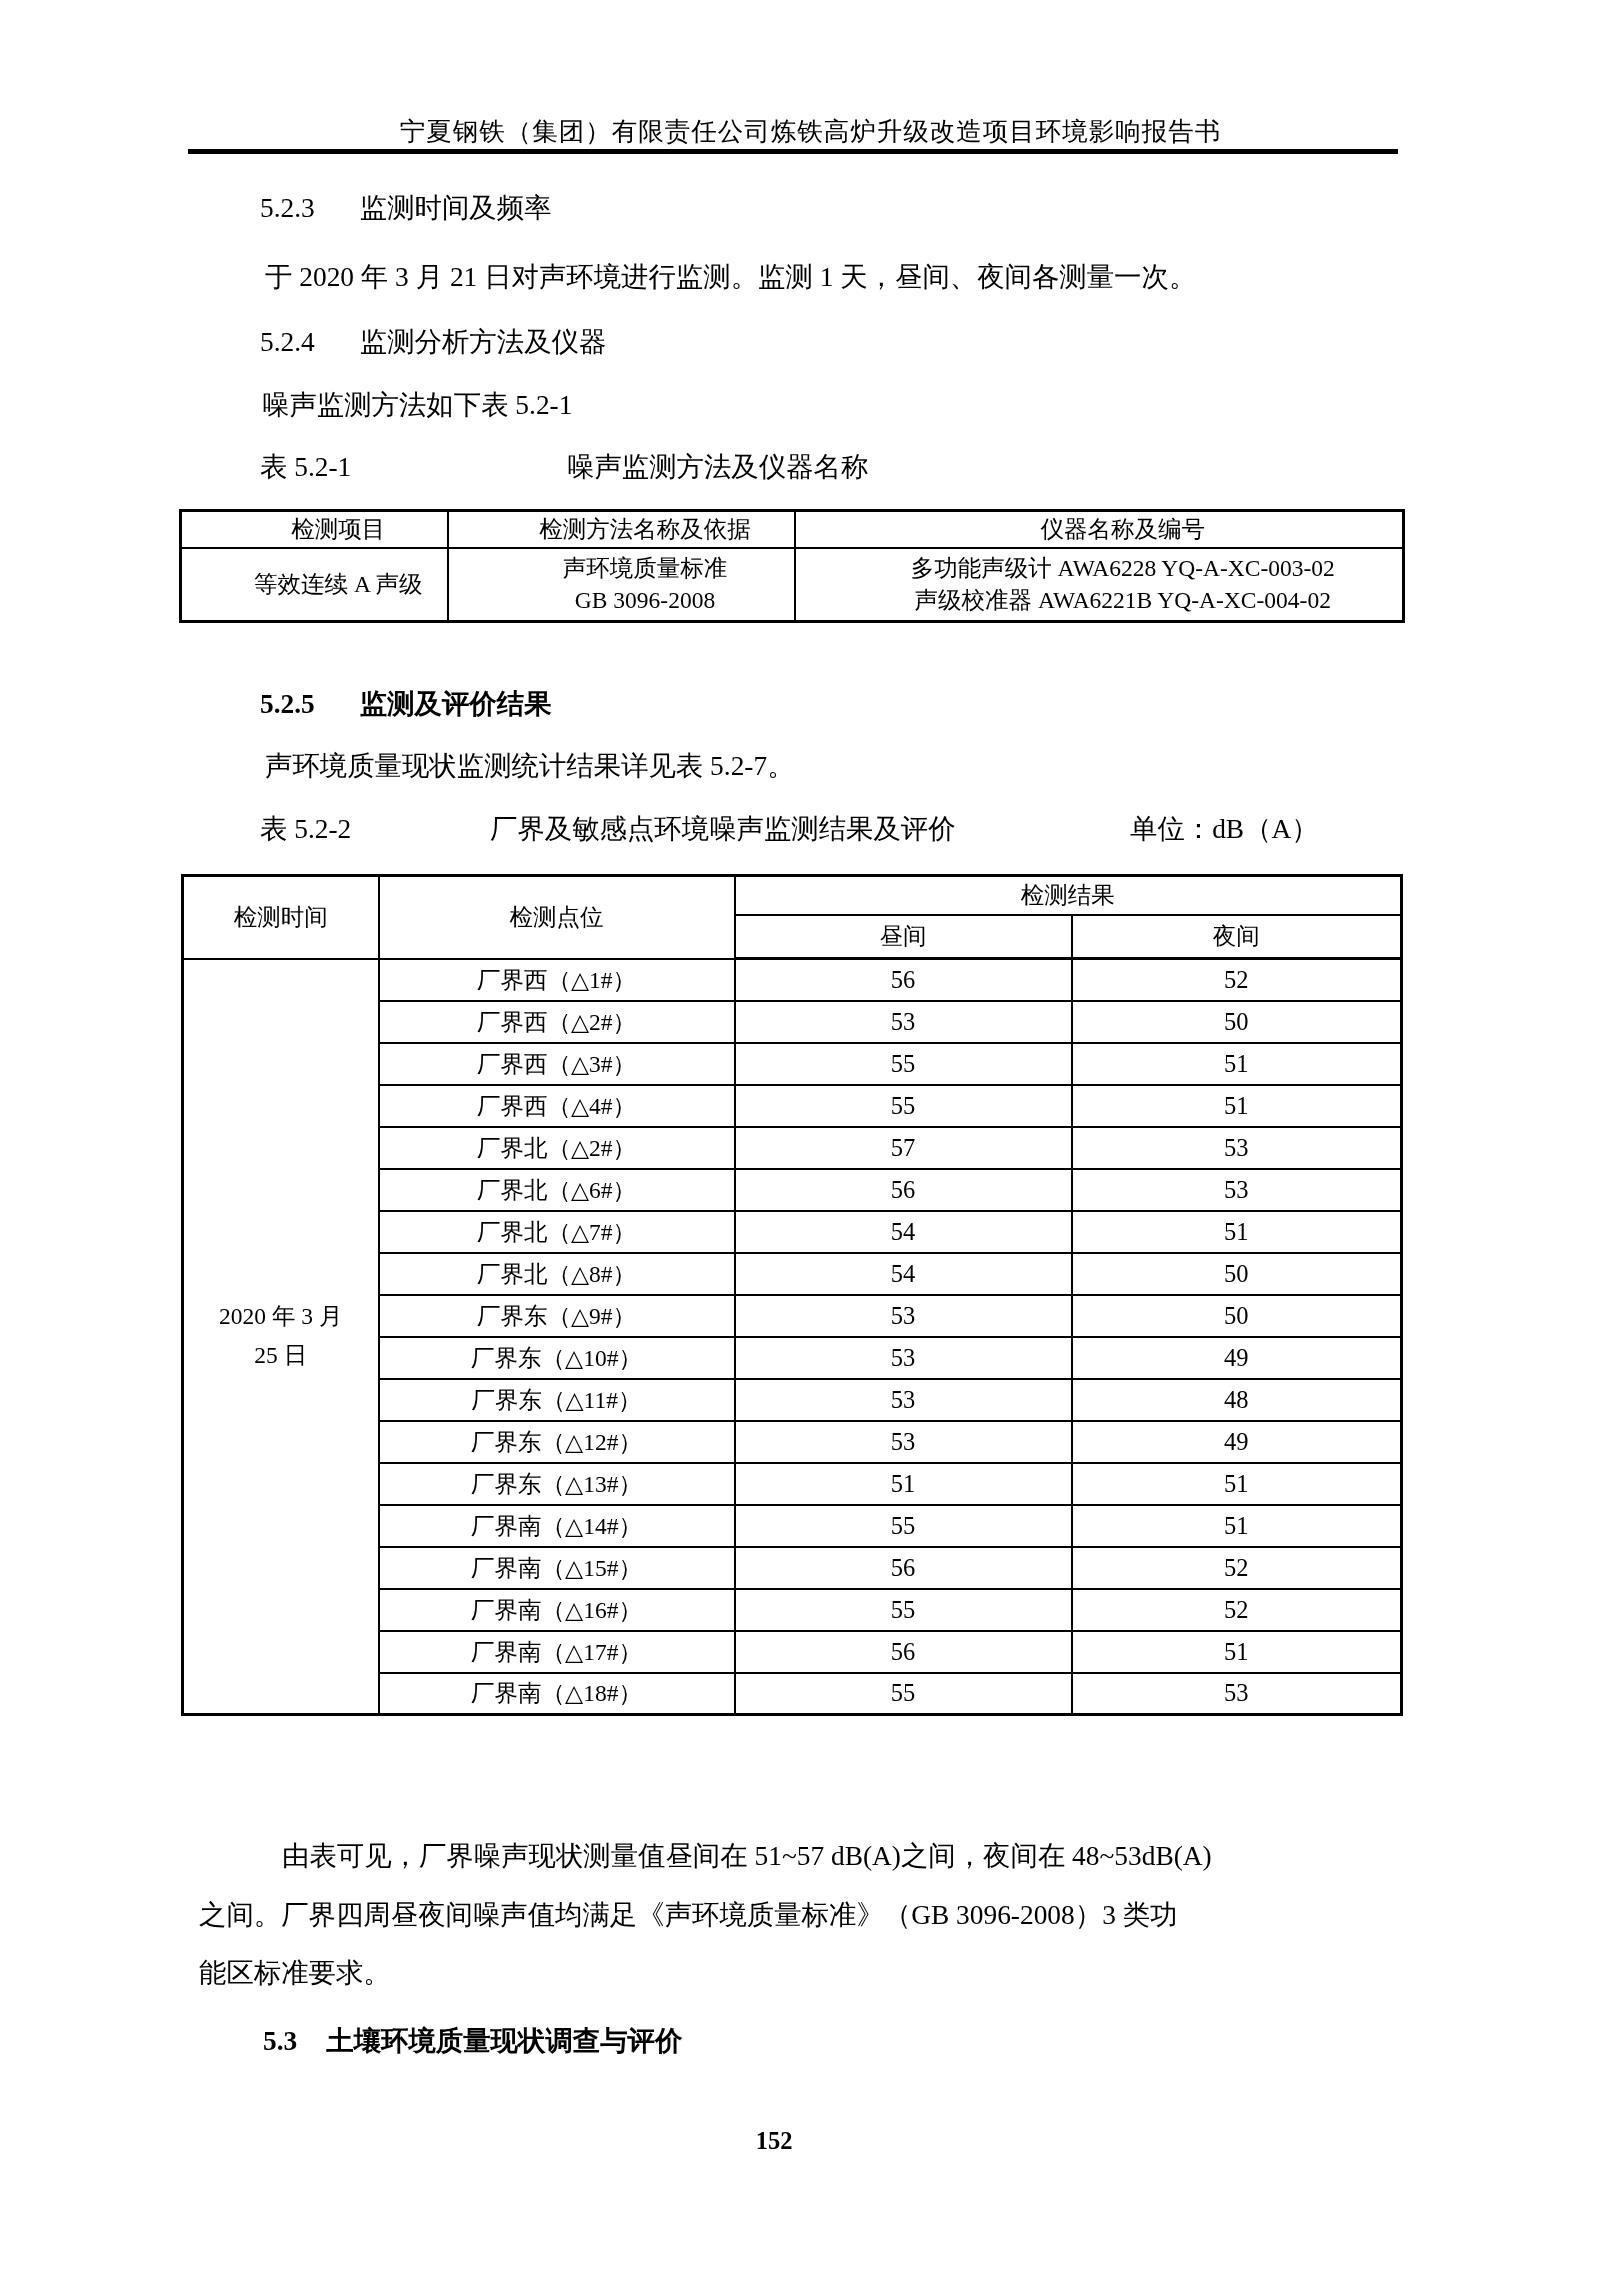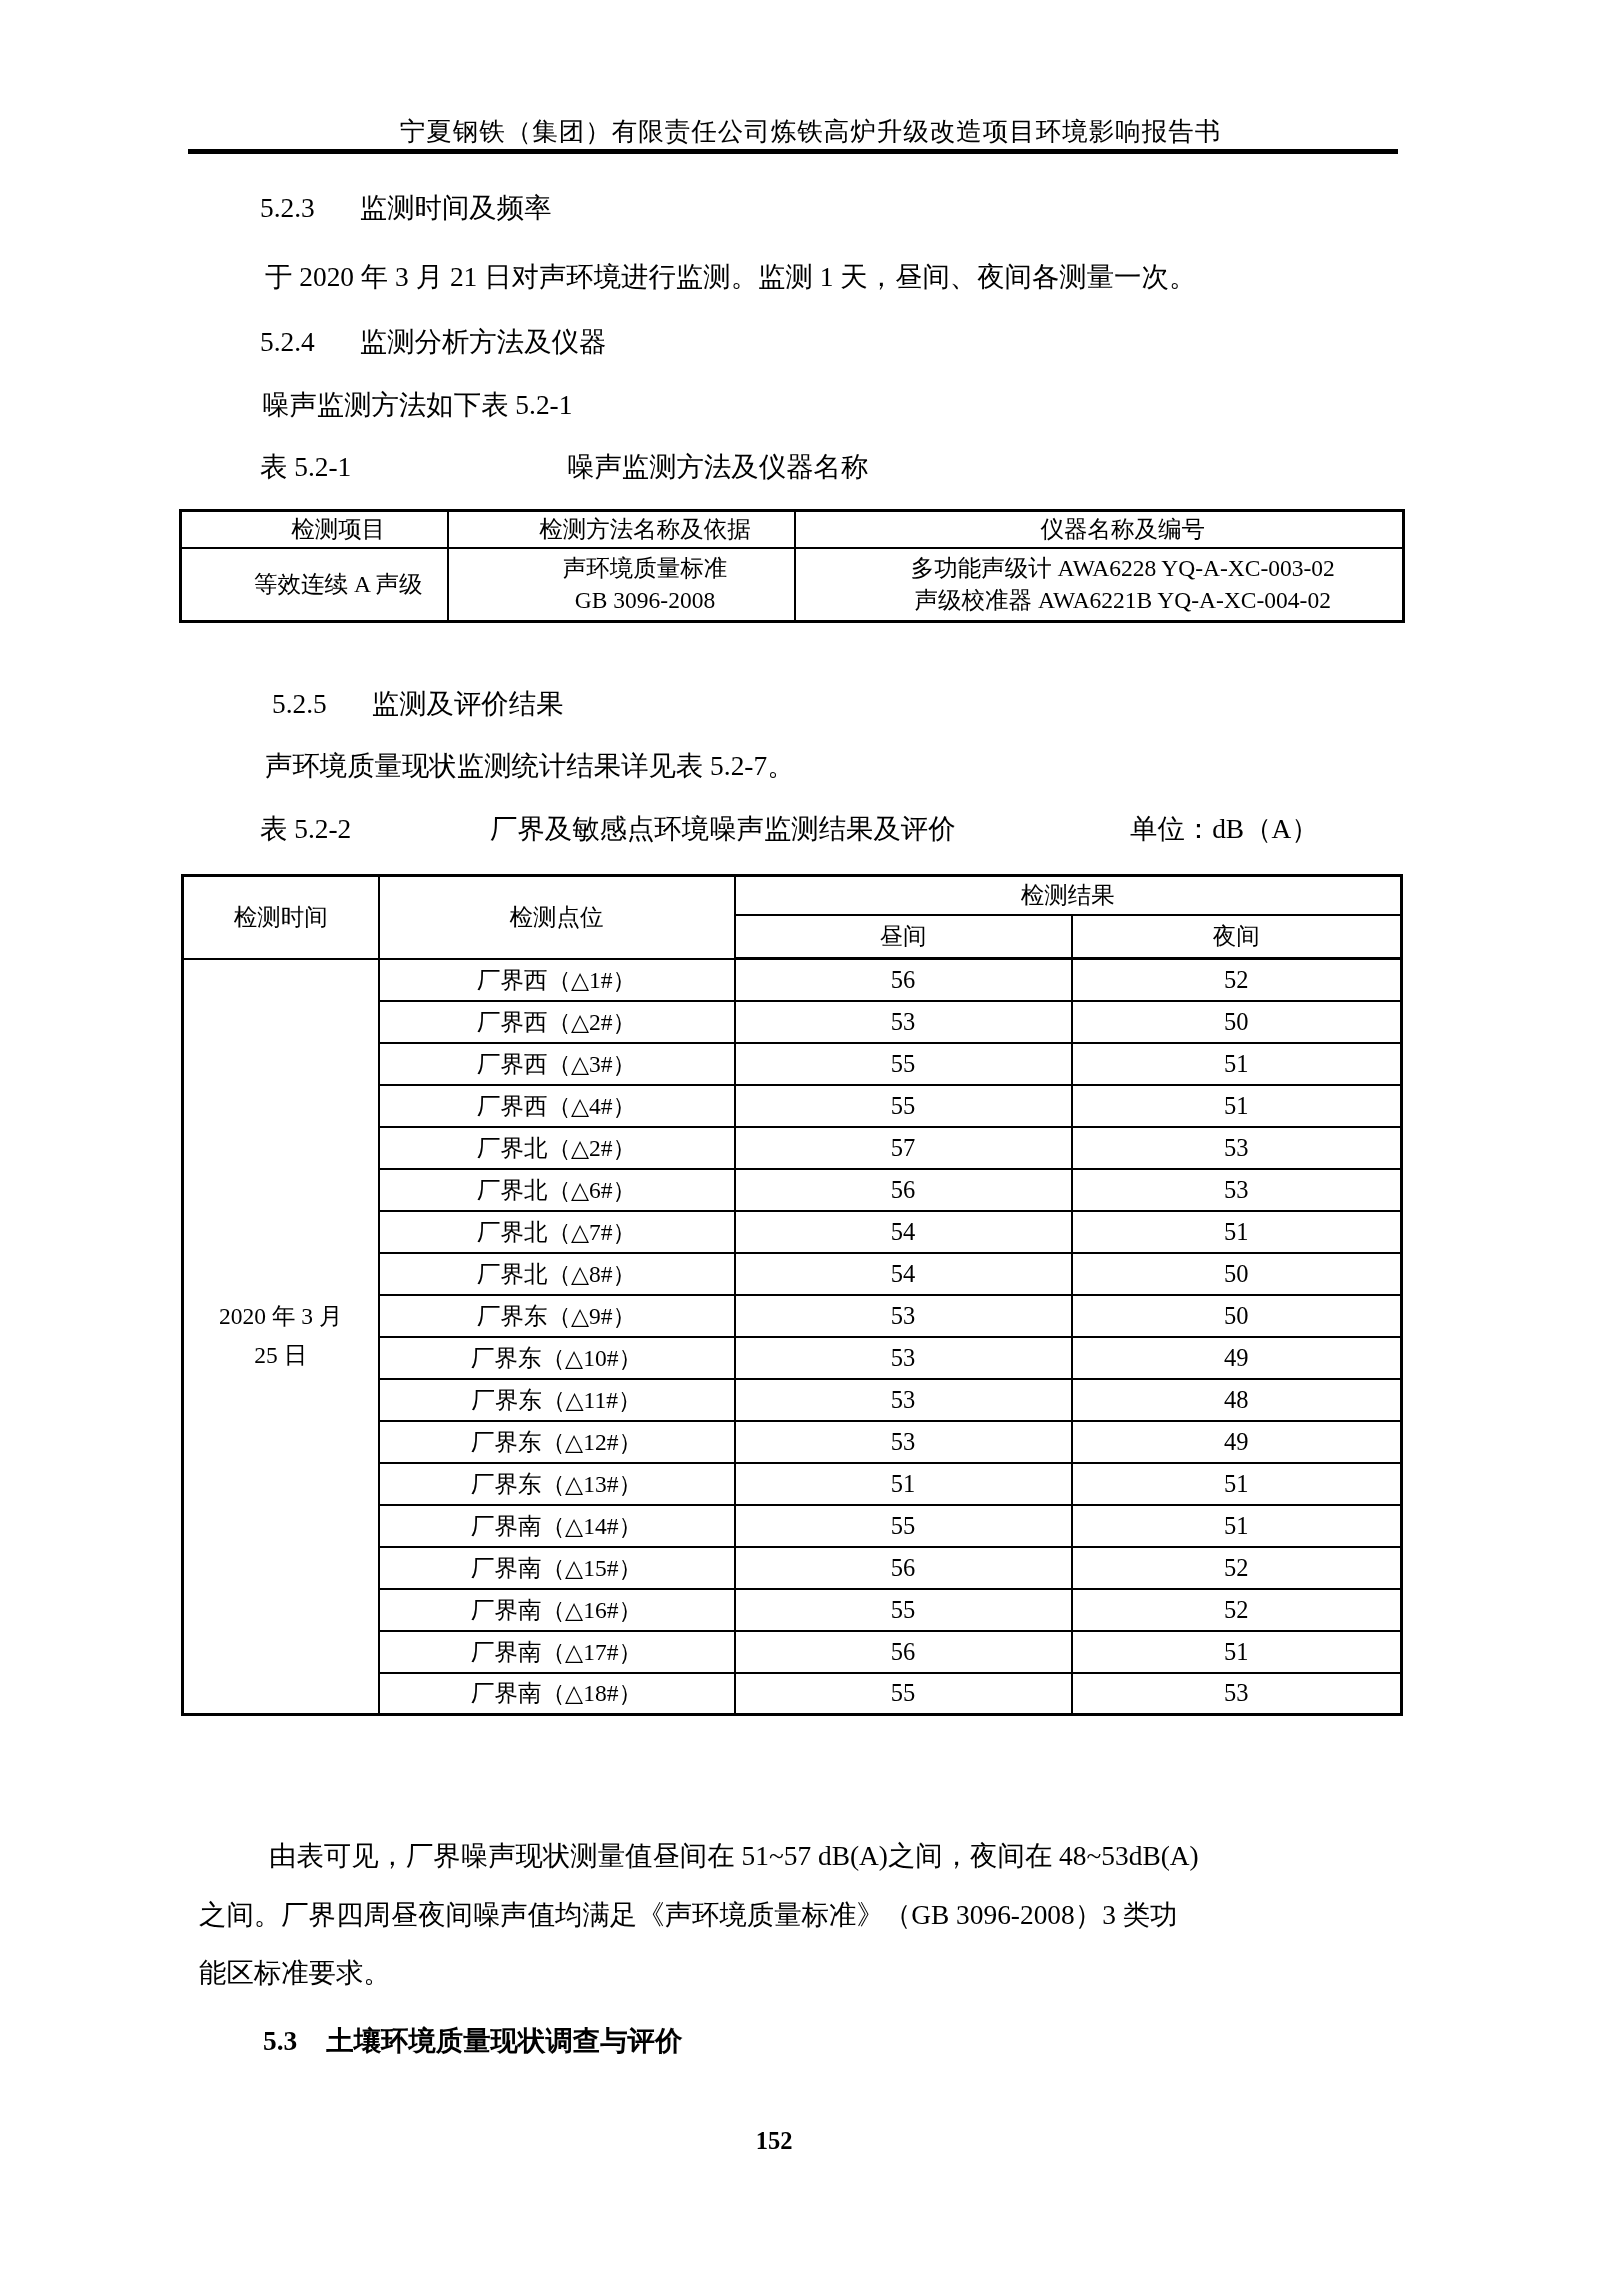--- a/index.html
+++ b/index.html
@@ -123,21 +123,21 @@
           <div class="cell-line">GB 3096-2008</div>
         </td>
         <td>
           <div class="cell-line">多功能声级计 AWA6228 YQ-A-XC-003-02</div>
           <div class="cell-line">声级校准器 AWA6221B YQ-A-XC-004-02</div>
         </td>
       </tr>
     </tbody>
   </table>
 
-  <div class="abs sec-heading" style="left:272px; top:688px;">
+  <div class="abs sec-heading" style="left:260px; top:688px;font-weight:bold;">
     <span class="h-num">5.2.5</span><span>监测及评价结果</span>
   </div>
 
   <div class="abs body-line" style="left:265px; top:749px;">声环境质量现状监测统计结果详见表 5.2-7。</div>
 
   <span class="abs caption-label" style="left:260px; top:813px;">表 5.2-2</span>
   <span class="abs caption-title" style="left:490px; top:813px;">厂界及敏感点环境噪声监测结果及评价</span>
   <span class="abs caption-unit" style="left:1130px; top:813px;">单位：dB（A）</span>
 
   <table class="t2">
@@ -249,21 +249,21 @@
           <td class="num-cell">51</td>
         </tr>
         <tr>
           <td>厂界南（△18#）</td>
           <td class="num-cell">55</td>
           <td class="num-cell">53</td>
         </tr>
       </tbody>
   </table>
 
-  <div class="abs body-line" style="left:269px; top:1839px;">由表可见，厂界噪声现状测量值昼间在 51~57 dB(A)之间，夜间在 48~53dB(A)</div>
+  <div class="abs body-line" style="left:282px; top:1839px;">由表可见，厂界噪声现状测量值昼间在 51~57 dB(A)之间，夜间在 48~53dB(A)</div>
   <div class="abs body-line" style="left:199px; top:1898px;">之间。厂界四周昼夜间噪声值均满足《声环境质量标准》（GB 3096-2008）3 类功</div>
   <div class="abs body-line" style="left:199px; top:1956px;">能区标准要求。</div>
 
   <div class="abs sec-heading sec-heading-bold" style="left:263px; top:2025px;">
     <span class="h-num">5.3</span><span>土壤环境质量现状调查与评价</span>
   </div>
 
   <div class="abs page-number">152</div>
 
 </div>

